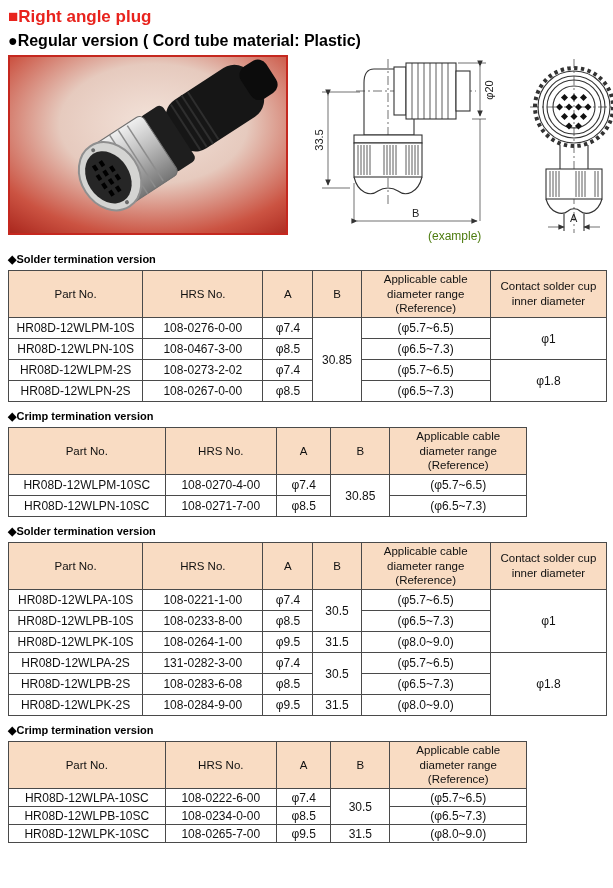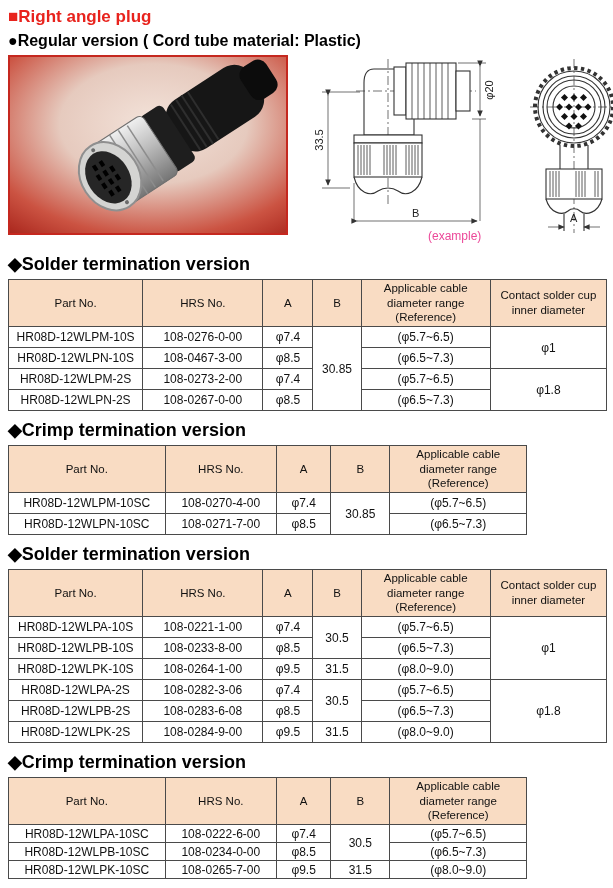--- a/index.html
+++ b/index.html
@@ -1,28 +1,28 @@
 <!DOCTYPE html>
 <html><head>
 <meta charset="utf-8">
 <style>
   html,body{margin:0;padding:0;background:#fff;}
   body{width:613px;height:888px;overflow:hidden;font-family:"Liberation Sans",sans-serif;color:#111;}
   .page{padding:5px 24px 0 8px;}
   .title{font-size:17px;font-weight:bold;color:#e8231d;margin:2px 0 5px 0;}
   .ver-heading{font-size:16px;font-weight:bold;margin:2px 0 5px 0;color:#000;}
-  .sub-heading{font-size:18px;font-weight:bold;margin:8px 0 4px 0;color:#000;}
+  .sub-heading{font-size:11px;font-weight:bold;margin:8px 0 4px 0;color:#000;}
   .media-row{display:flex;gap:10px;align-items:flex-start;}
   .photo-frame{width:276px;height:176px;border:2px solid #c5281f;flex:none;}
   .photo-frame svg{display:block;}
   .drawing{position:relative;width:317px;height:190px;flex:none;}
   .drawing svg{position:absolute;left:0;top:0;}
   .dim-label{position:absolute;font-size:11px;color:#222;white-space:nowrap;}
   .rot{transform:rotate(-90deg);transform-origin:center;}
-  .caption{font-size:12px;color:#ec4899;}
+  .caption{font-size:12px;color:#4d7c0f;}
   table{border-collapse:collapse;table-layout:fixed;margin:2px 0 0 0;}
   th,td{border:1px solid #4a4a4a;text-align:center;vertical-align:middle;padding:0 2px;overflow:hidden;}
   th{background:#f9dcc3;font-weight:normal;font-size:11.5px;line-height:1.3;height:46px;}
   td{font-size:12px;height:20px;}
   .t6{width:599px;}
   .t5{width:519px;}
   .tbl-4 td{height:17px;}
   .mt-robust{margin-top:16px;}
 </style>
 </head>
@@ -239,21 +239,21 @@
         <td rowspan="2">φ1</td>
       </tr>
       <tr>
         <td>HR08D-12WLPN-10S</td>
         <td>108-0467-3-00</td>
         <td>φ8.5</td>
         <td>(φ6.5~7.3)</td>
       </tr>
       <tr>
         <td>HR08D-12WLPM-2S</td>
-        <td>108-0273-2-00</td>
+        <td>108-0273-2-02</td>
         <td>φ7.4</td>
         <td>(φ5.7~6.5)</td>
         <td rowspan="2">φ1.8</td>
       </tr>
       <tr>
         <td>HR08D-12WLPN-2S</td>
         <td>108-0267-0-00</td>
         <td>φ8.5</td>
         <td>(φ6.5~7.3)</td>
       </tr>
@@ -333,21 +333,21 @@
       </tr>
       <tr>
         <td>HR08D-12WLPK-10S</td>
         <td>108-0264-1-00</td>
         <td>φ9.5</td>
         <td>31.5</td>
         <td>(φ8.0~9.0)</td>
       </tr>
       <tr>
         <td>HR08D-12WLPA-2S</td>
-        <td>108-0282-3-06</td>
+        <td>131-0282-3-00</td>
         <td>φ7.4</td>
         <td rowspan="2">30.5</td>
         <td>(φ5.7~6.5)</td>
         <td rowspan="3">φ1.8</td>
       </tr>
       <tr>
         <td>HR08D-12WLPB-2S</td>
         <td>108-0283-6-08</td>
         <td>φ8.5</td>
         <td>(φ6.5~7.3)</td>

